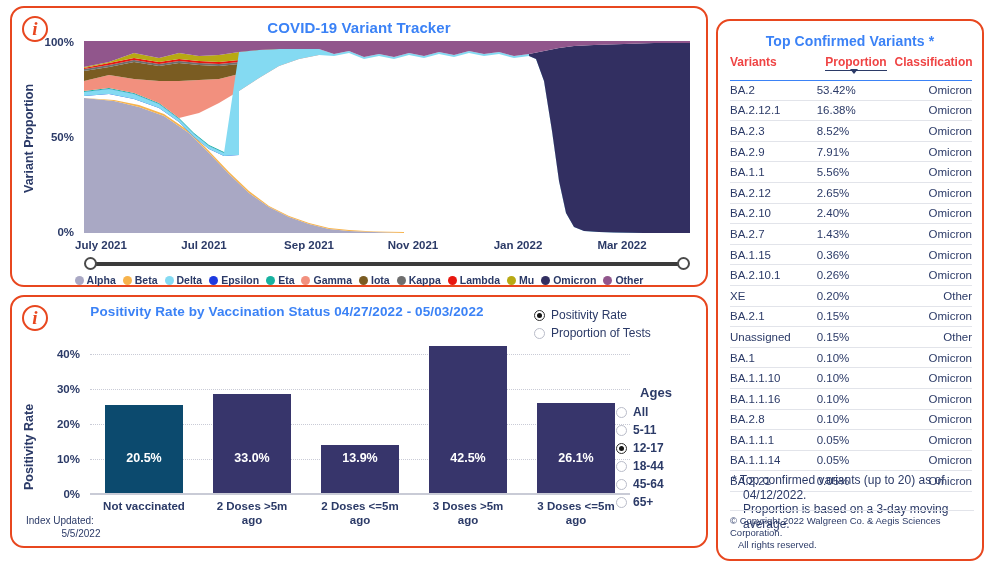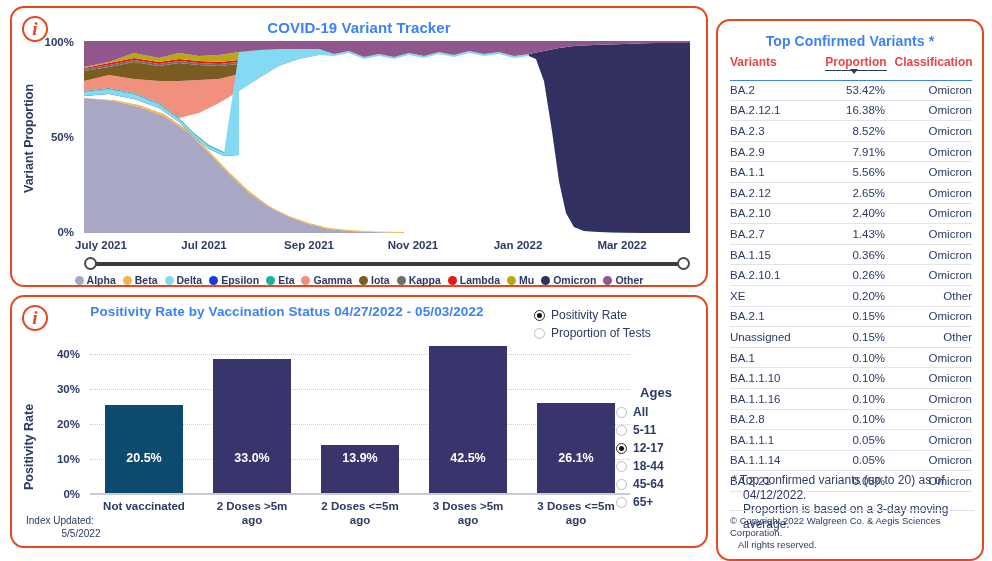--- a/index.html
+++ b/index.html
@@ -172,21 +172,21 @@
   .th-class{width:32%;text-align:left;padding-left:8px;}
   #table-rows{
     position:absolute;left:12px;right:10px;top:59px;
     font-size:11.5px;color:#2b3a67;
   }
   .trow{
     display:flex;height:19.6px;align-items:center;
     border-bottom:1px solid #e2e4ea;cursor:pointer;
   }
   .td-variant{width:38%;}
-  .td-prop{width:30%;text-align:right;padding-right:6px;}
+  .td-prop{width:30%;text-align:left;padding-right:6px;}
   .td-class{width:32%;text-align:right;padding-left:8px;}
   #table-footnote{
     position:absolute;left:14px;right:10px;top:452px;
     font-size:12px;color:#2b3a67;line-height:14.5px;
   }
   #table-footnote .fn-line{display:block;}
   #table-footnote .fn-indent{padding-left:11px;}
   #table-copyright{
     position:absolute;left:12px;right:8px;bottom:8px;
     font-size:9.5px;color:#2b3a67;line-height:12px;
@@ -335,21 +335,21 @@
       <div class="gridline" style="top:87px;"></div>
       <div class="gridline" style="top:122px;"></div>
       <div class="axis-base"></div>
       <div class="bars-row" id="bars-row">
           <div class="bar-wrap">
             <div class="bar" style="height: 88px; background: #0c4a6e;">
               <span class="bar-label">20.5%</span>
             </div>
           </div>
           <div class="bar-wrap">
-            <div class="bar" style="height: 134px; background: rgb(55, 53, 107);">
+            <div class="bar" style="height: 99px; background: rgb(55, 53, 107);">
               <span class="bar-label">33.0%</span>
             </div>
           </div>
           <div class="bar-wrap">
             <div class="bar" style="height: 48.1867px; background: rgb(55, 53, 107);">
               <span class="bar-label">13.9%</span>
             </div>
           </div>
           <div class="bar-wrap">
             <div class="bar" style="height: 147.333px; background: rgb(55, 53, 107);">

